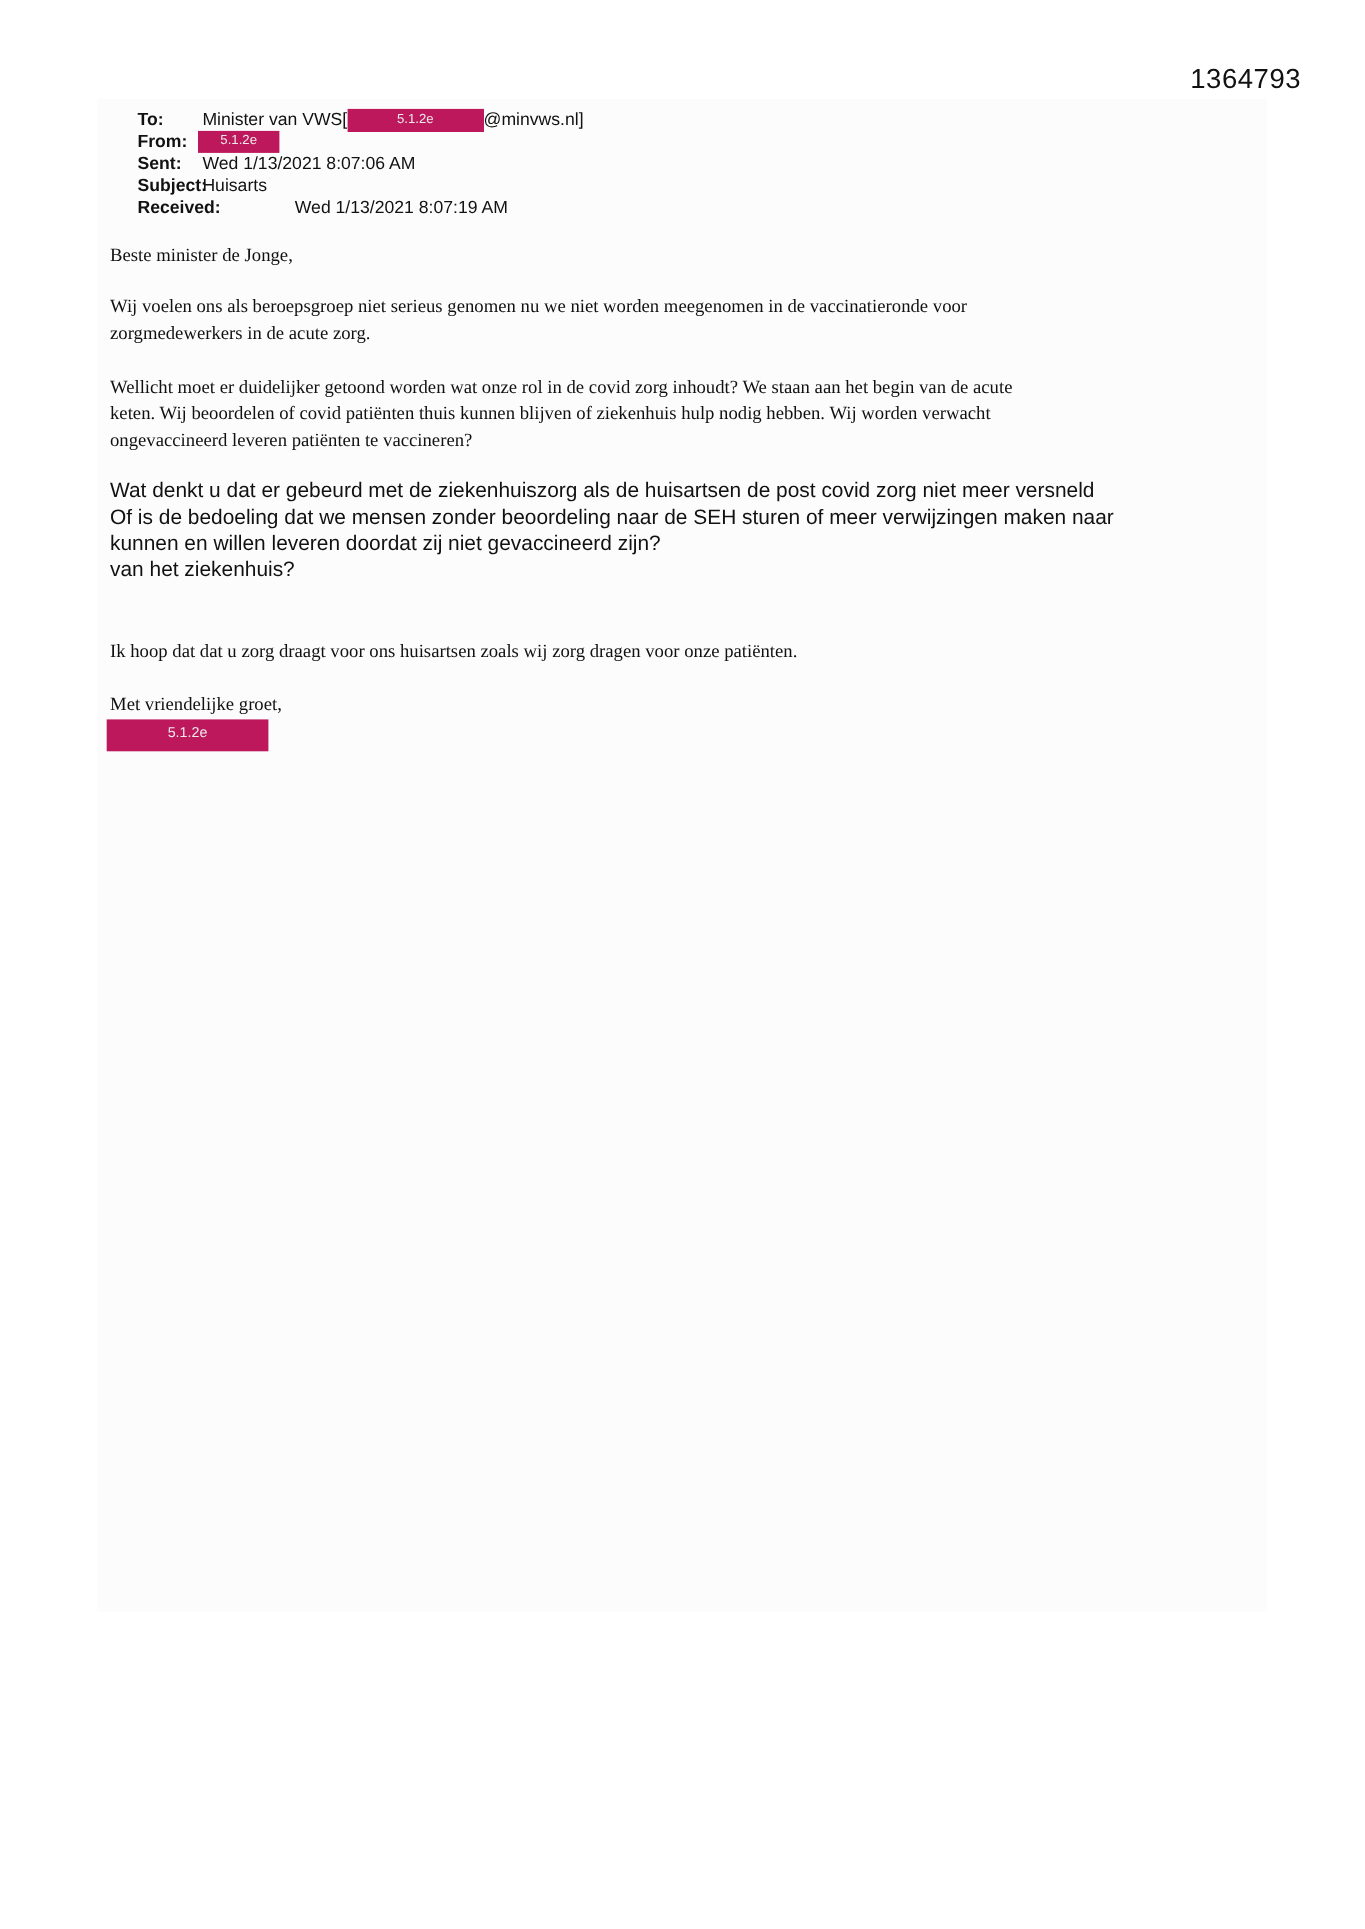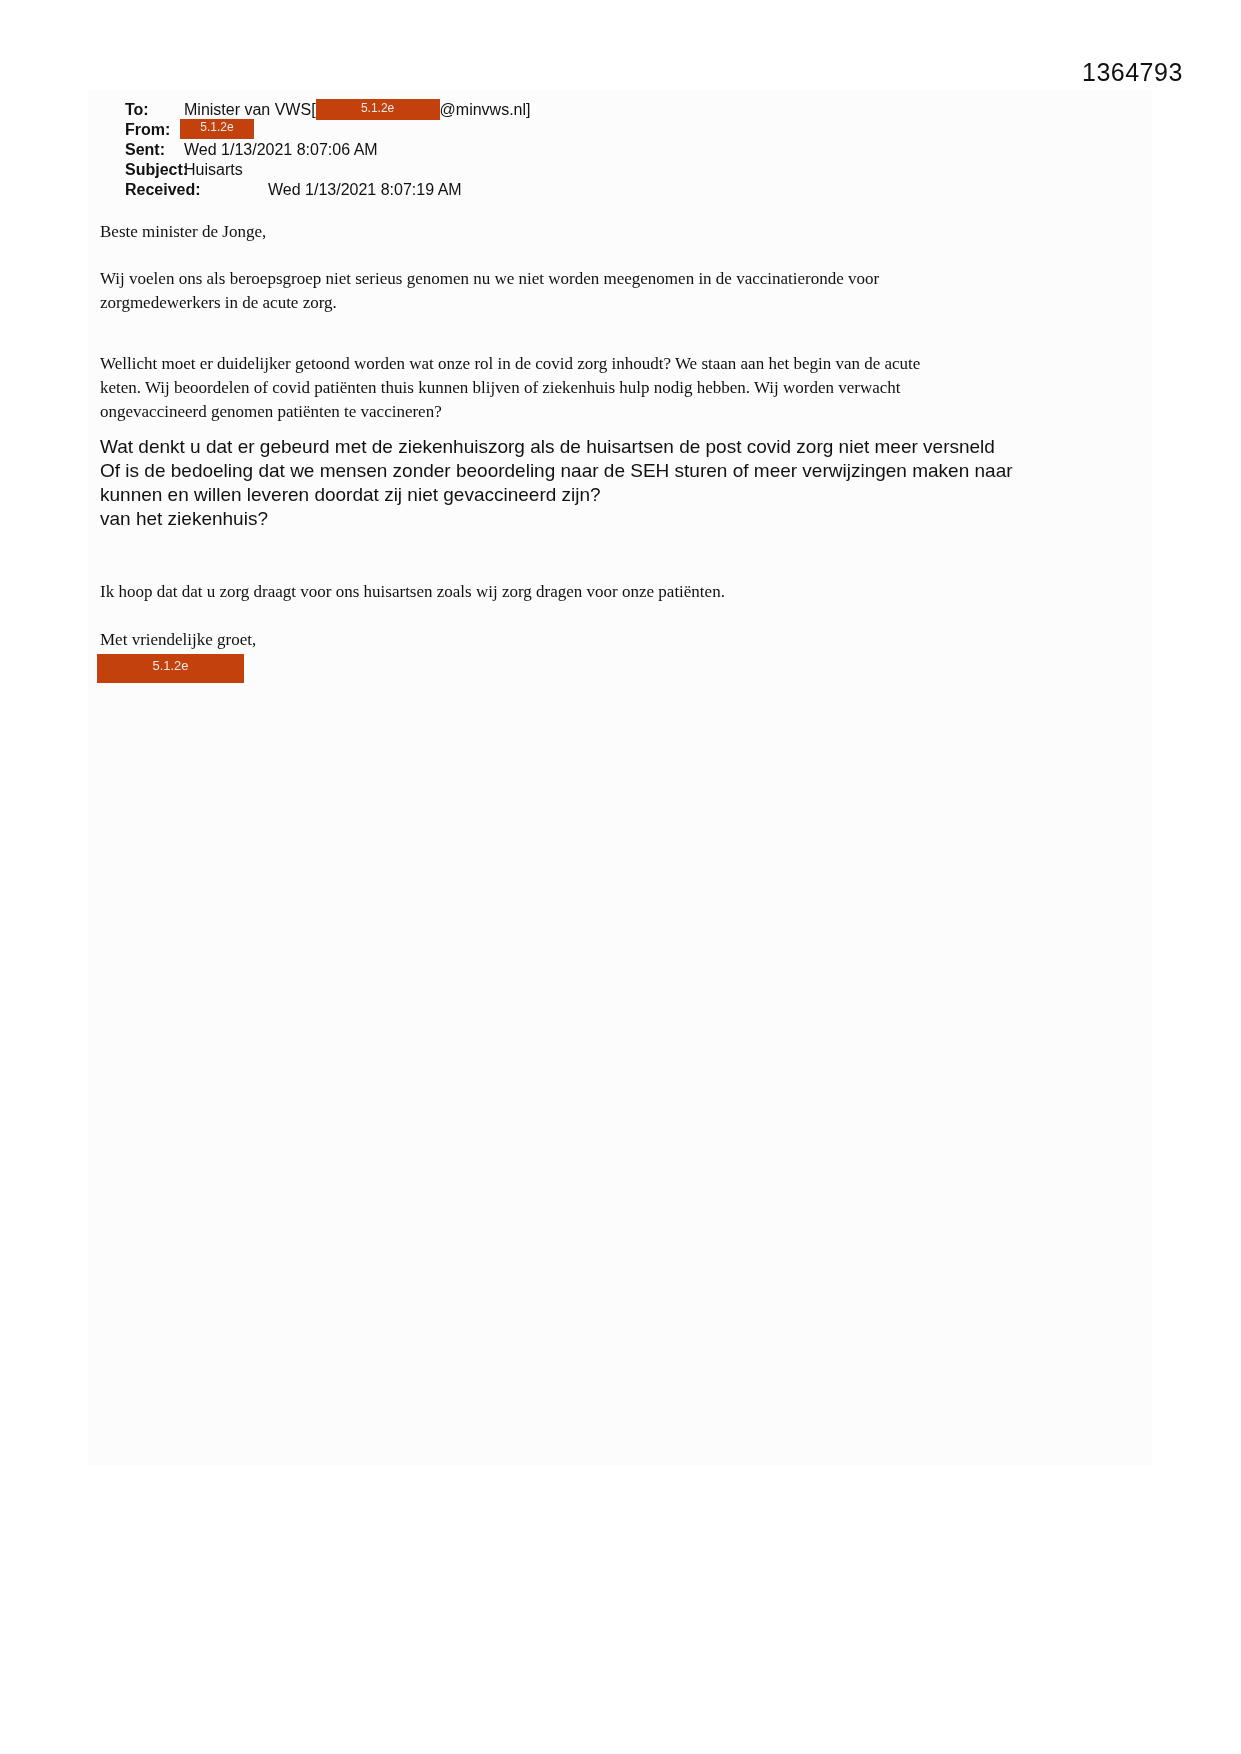--- a/index.html
+++ b/index.html
@@ -52,21 +52,21 @@
     }
     .hdr-value {
       position: absolute;
       left: 83px;
     }
     .hdr-value.received {
       left: 167px;
     }
     .redact {
       display: inline-block;
-      background: #c2410c;
+      background: #be185d;
       color: #eaeaea;
       font-family: "Liberation Sans", sans-serif;
       font-size: 12px;
       text-align: center;
       vertical-align: top;
     }
     .redact-to {
       width: 124px;
       height: 21px;
       line-height: 18px;
@@ -143,24 +143,24 @@
 
 <div class="body-serif" style="top:220px;">
   <div class="p-line">Beste minister de Jonge,</div>
 </div>
 
 <div class="body-serif" style="top:267px;">
   <div class="p-line">Wij voelen ons als beroepsgroep niet serieus genomen nu we niet worden meegenomen in de vaccinatieronde voor</div>
   <div class="p-line">zorgmedewerkers in de acute zorg.</div>
 </div>
 
-<div class="body-serif" style="top:352px;">
+<div class="body-serif" style="top:340px;">
   <div class="p-line">Wellicht moet er duidelijker getoond worden wat onze rol in de covid zorg inhoudt? We staan aan het begin van de acute</div>
   <div class="p-line">keten. Wij beoordelen of covid patiënten thuis kunnen blijven of ziekenhuis hulp nodig hebben. Wij worden verwacht</div>
-  <div class="p-line">ongevaccineerd genomen patiënten te vaccineren?</div>
+  <div class="p-line">ongevaccineerd leveren patiënten te vaccineren?</div>
 </div>
 
 <div class="body-sans" style="top:435px;">
   <div class="p-line">Wat denkt u dat er gebeurd met de ziekenhuiszorg als de huisartsen de post covid zorg niet meer versneld</div>
   <div class="p-line">Of is de bedoeling dat we mensen zonder beoordeling naar de SEH sturen of meer verwijzingen maken naar</div>
   <div class="p-line">kunnen en willen leveren doordat zij niet gevaccineerd zijn?</div>
   <div class="p-line">van het ziekenhuis?</div>
 </div>
 
 <div class="body-serif" style="top:580px;">

